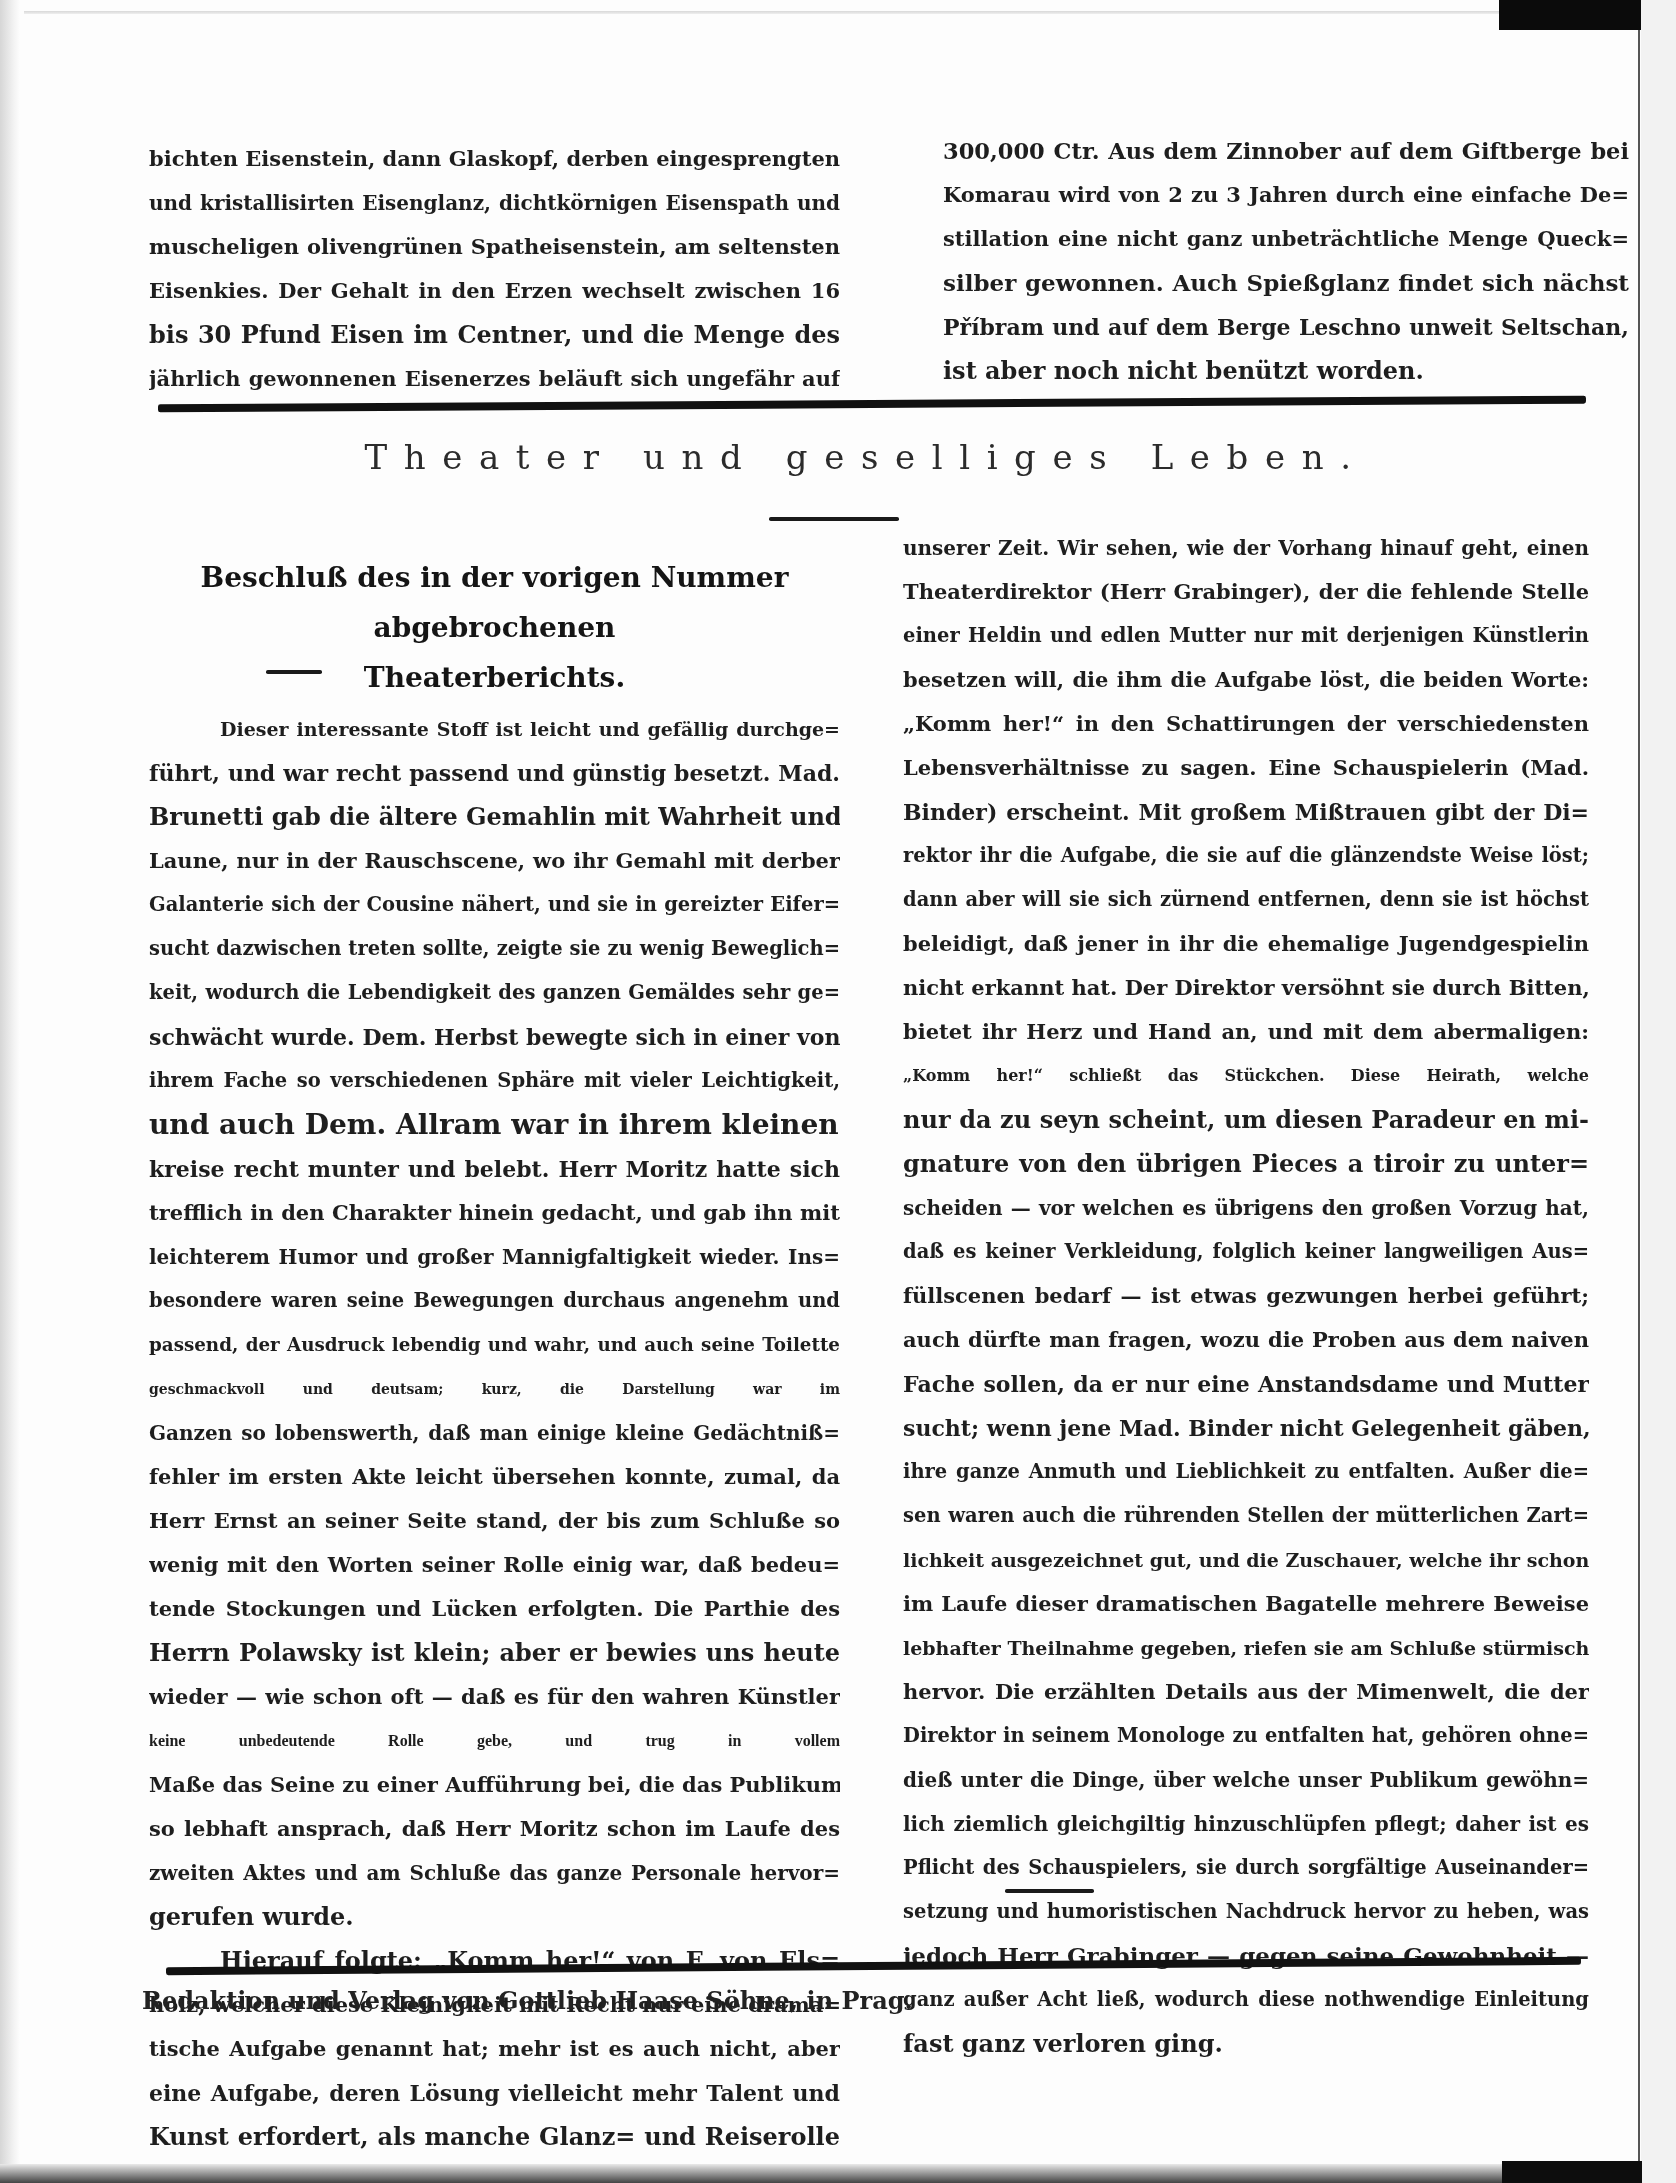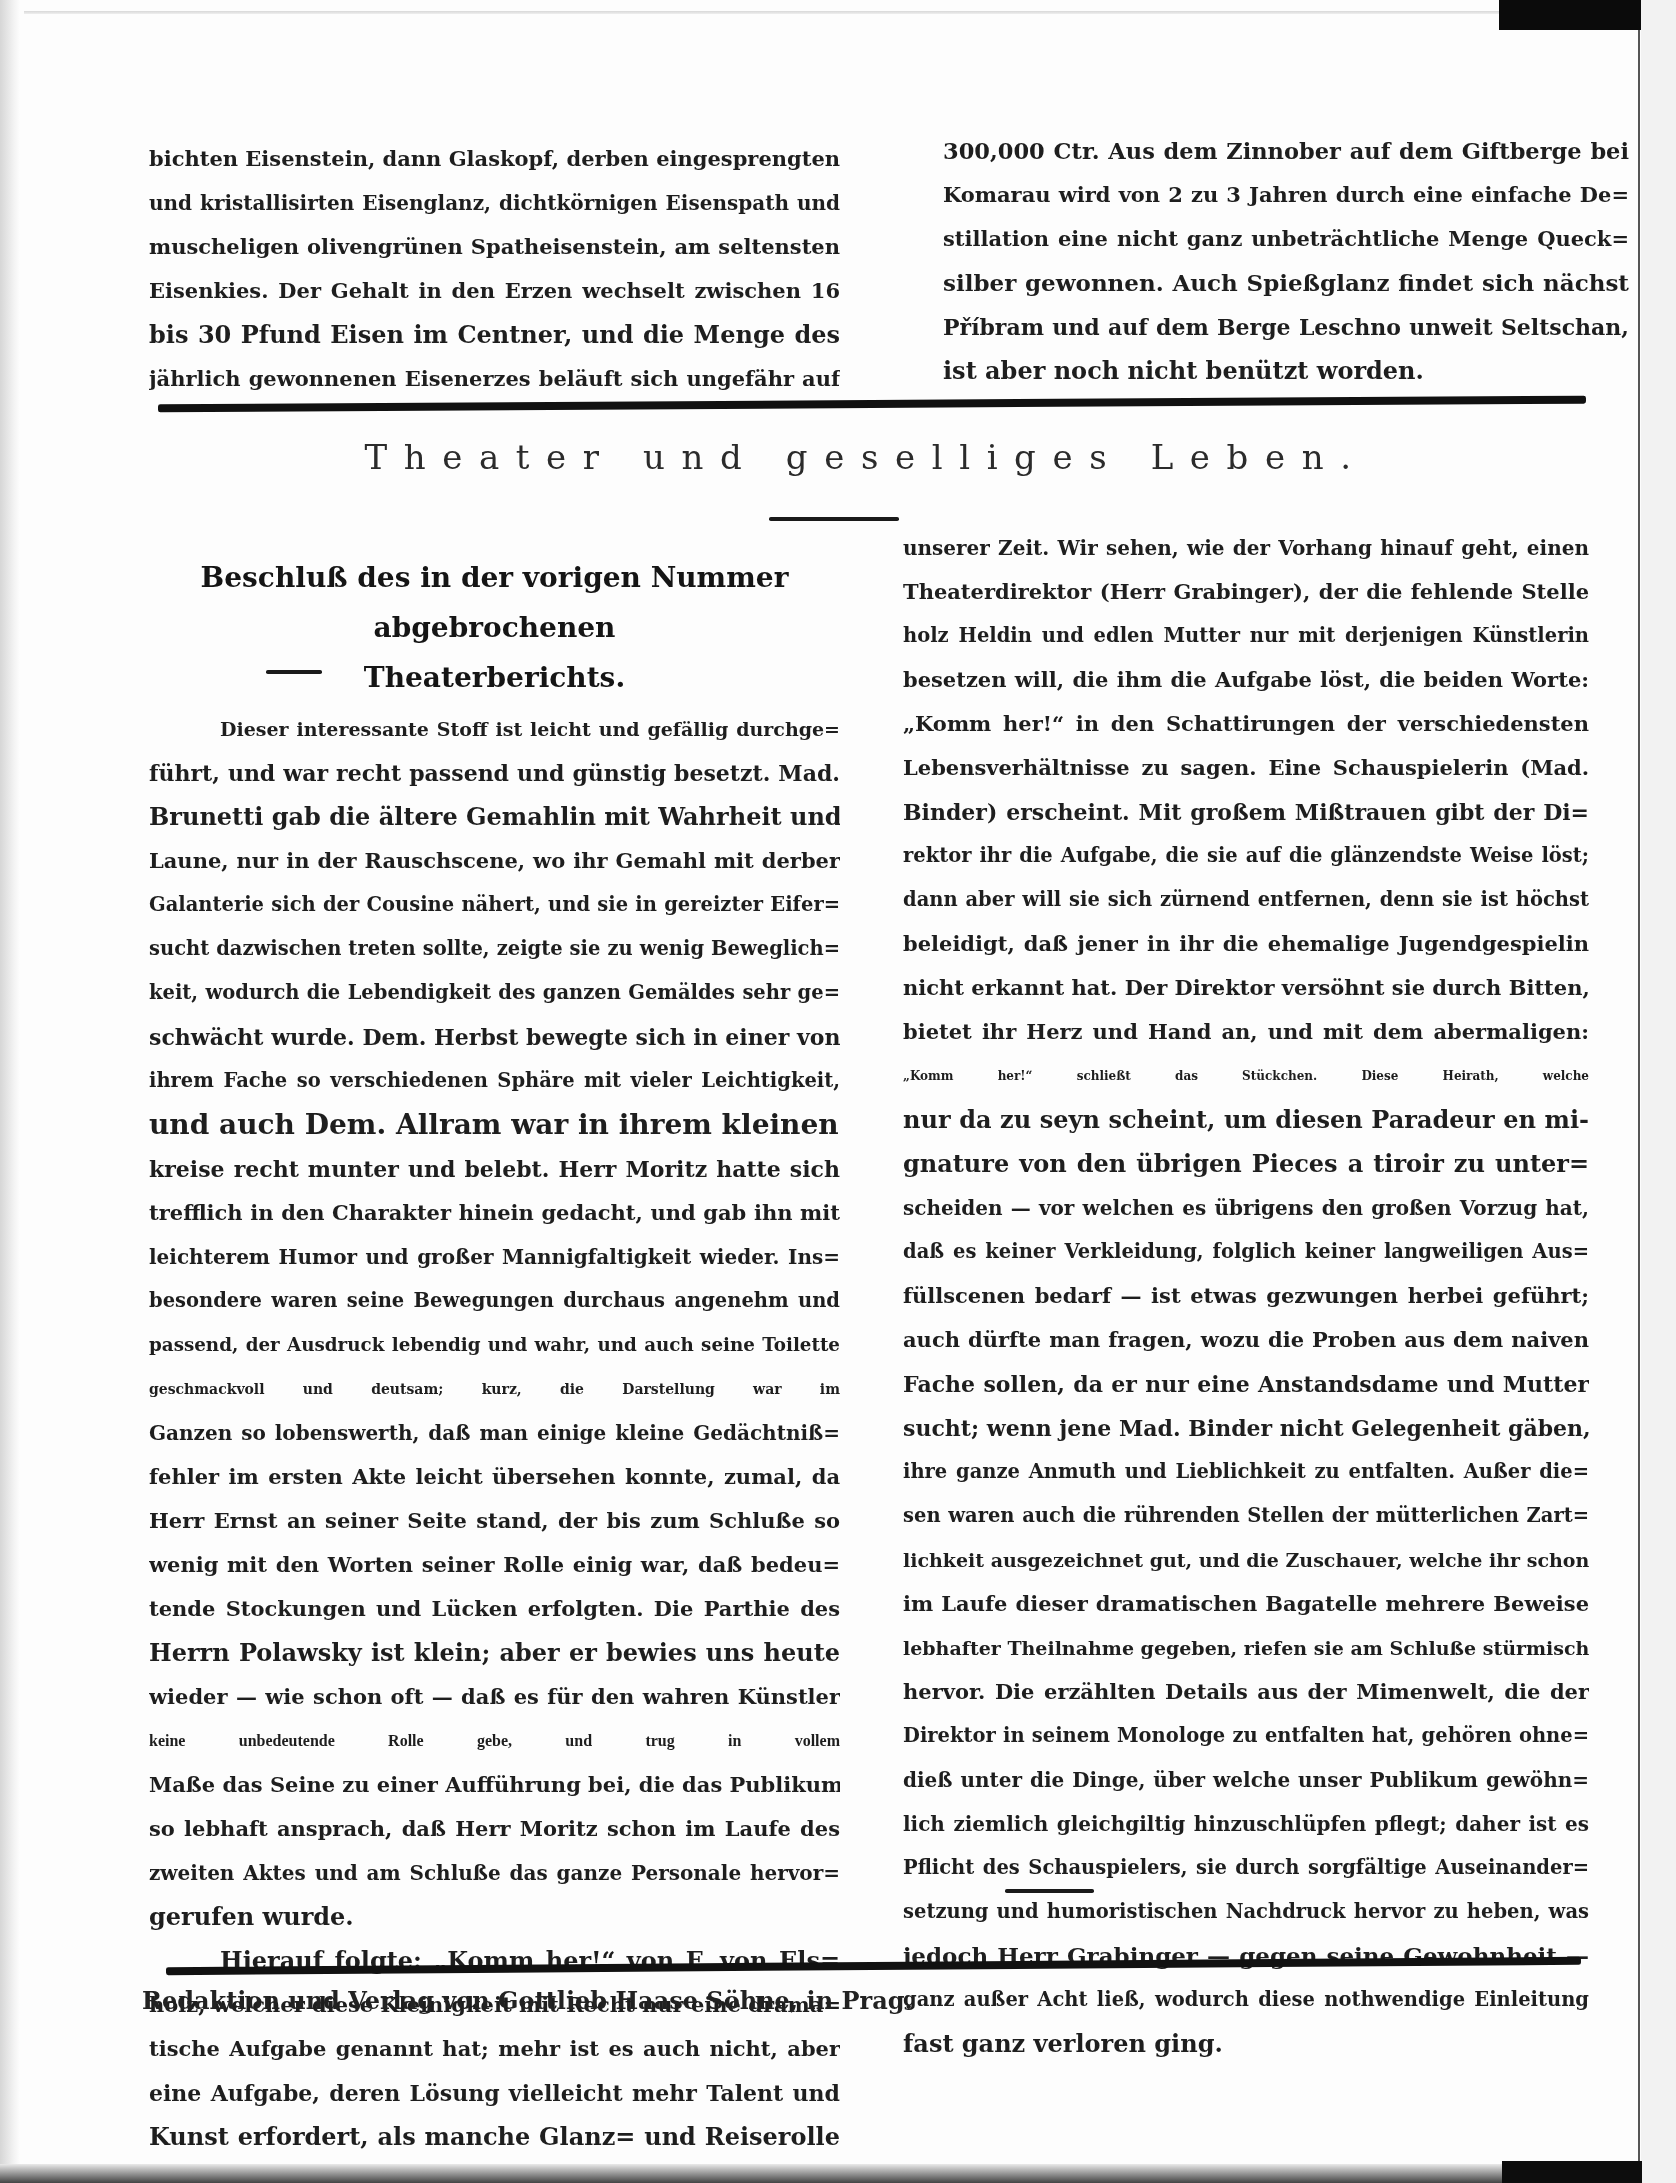--- a/index.html
+++ b/index.html
@@ -120,31 +120,31 @@
   <span class="line indent">Hierauf folgte: „Komm her!“ von F. von Els=</span>
   <span class="line" style="font-size: 21px;">holz, welcher diese Kleinigkeit mit Recht nur eine drama=</span>
   <span class="line" style="font-size: 21px;">tische Aufgabe genannt hat; mehr ist es auch nicht, aber</span>
   <span class="line" style="font-size: 22px;">eine Aufgabe, deren Lösung vielleicht mehr Talent und</span>
   <span class="line" style="font-size: 24px;">Kunst erfordert, als manche Glanz= und Reiserolle</span>
 </div>
 
 <div class="col" id="body-right">
   <span class="line" style="font-size: 20px;">unserer Zeit. Wir sehen, wie der Vorhang hinauf geht, einen</span>
   <span class="line" style="font-size: 21px;">Theaterdirektor (Herr Grabinger), der die fehlende Stelle</span>
-  <span class="line" style="font-size: 19.5px;">holz Heldin und edlen Mutter nur mit derjenigen Künstlerin</span>
+  <span class="line" style="font-size: 19.5px;">einer Heldin und edlen Mutter nur mit derjenigen Künstlerin</span>
   <span class="line" style="font-size: 21px;">besetzen will, die ihm die Aufgabe löst, die beiden Worte:</span>
   <span class="line" style="font-size: 21px;">„Komm her!“ in den Schattirungen der verschiedensten</span>
   <span class="line" style="font-size: 21px;">Lebensverhältnisse zu sagen. Eine Schauspielerin (Mad.</span>
   <span class="line" style="font-size: 22px;">Binder) erscheint. Mit großem Mißtrauen gibt der Di=</span>
   <span class="line" style="font-size: 19.5px;">rektor ihr die Aufgabe, die sie auf die glänzendste Weise löst;</span>
   <span class="line" style="font-size: 19.5px;">dann aber will sie sich zürnend entfernen, denn sie ist höchst</span>
   <span class="line" style="font-size: 21px;">beleidigt, daß jener in ihr die ehemalige Jugendgespielin</span>
   <span class="line" style="font-size: 21px;">nicht erkannt hat. Der Direktor versöhnt sie durch Bitten,</span>
   <span class="line" style="font-size: 21px;">bietet ihr Herz und Hand an, und mit dem abermaligen:</span>
-  <span class="line" style="font-size: 12px;">„Komm her!“ schließt das Stückchen. Diese Heirath, welche</span>
+  <span class="line" style="font-size: 16px;">„Komm her!“ schließt das Stückchen. Diese Heirath, welche</span>
   <span class="line" style="font-size: 24px;">nur da zu seyn scheint, um diesen Paradeur en mi-</span>
   <span class="line">gnature von den übrigen Pieces a tiroir zu unter=</span>
   <span class="line" style="font-size: 20px;">scheiden — vor welchen es übrigens den großen Vorzug hat,</span>
   <span class="line" style="font-size: 19.5px;">daß es keiner Verkleidung, folglich keiner langweiligen Aus=</span>
   <span class="line" style="font-size: 21px;">füllscenen bedarf — ist etwas gezwungen herbei geführt;</span>
   <span class="line" style="font-size: 21px;">auch dürfte man fragen, wozu die Proben aus dem naiven</span>
   <span class="line" style="font-size: 22px;">Fache sollen, da er nur eine Anstandsdame und Mutter</span>
   <span class="line" style="font-size: 22px;">sucht; wenn jene Mad. Binder nicht Gelegenheit gäben,</span>
   <span class="line" style="font-size: 19.5px;">ihre ganze Anmuth und Lieblichkeit zu entfalten. Außer die=</span>
   <span class="line" style="font-size: 19.5px;">sen waren auch die rührenden Stellen der mütterlichen Zart=</span>

